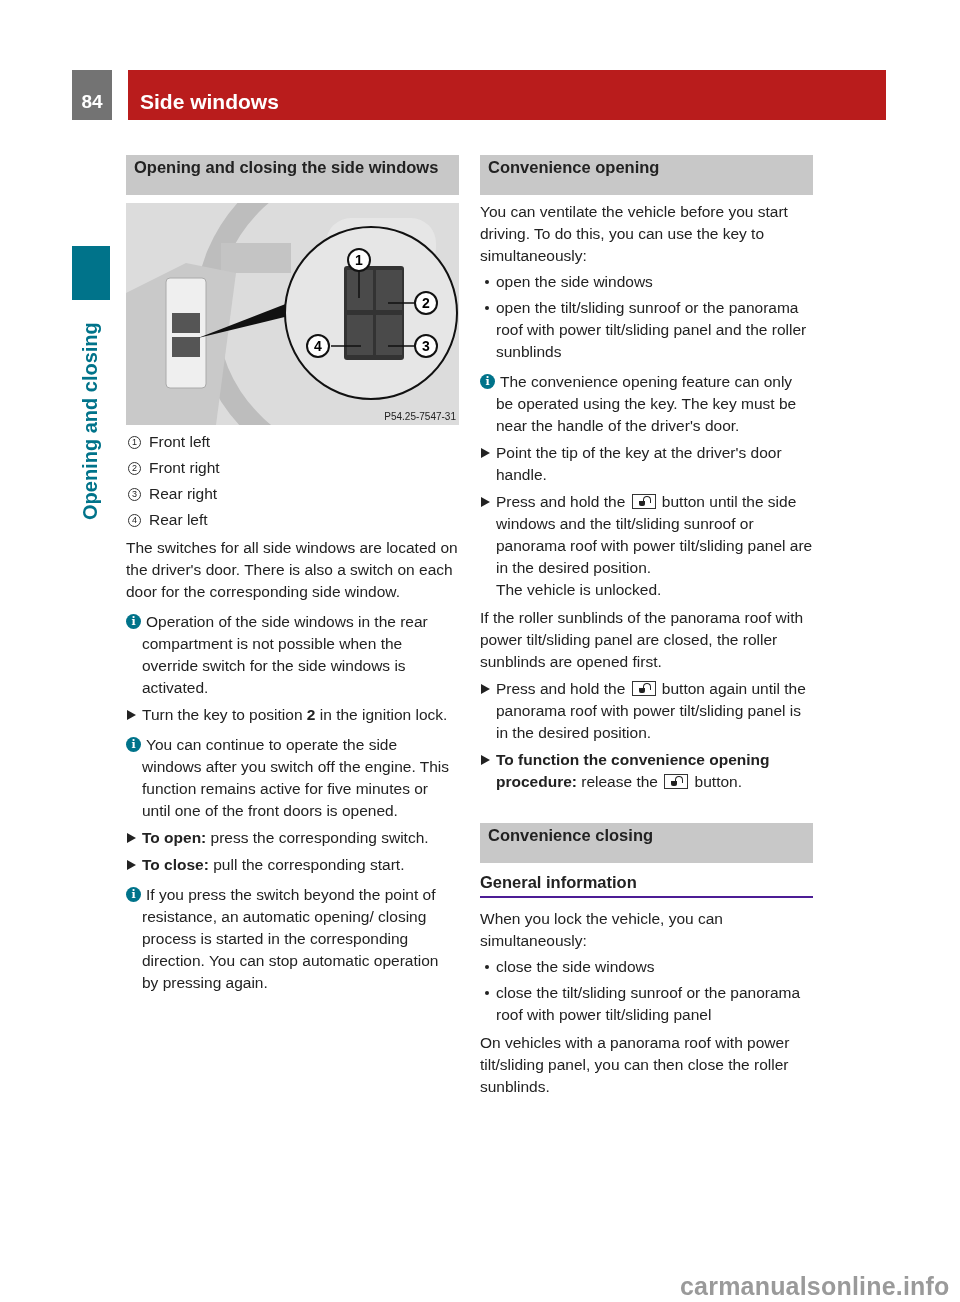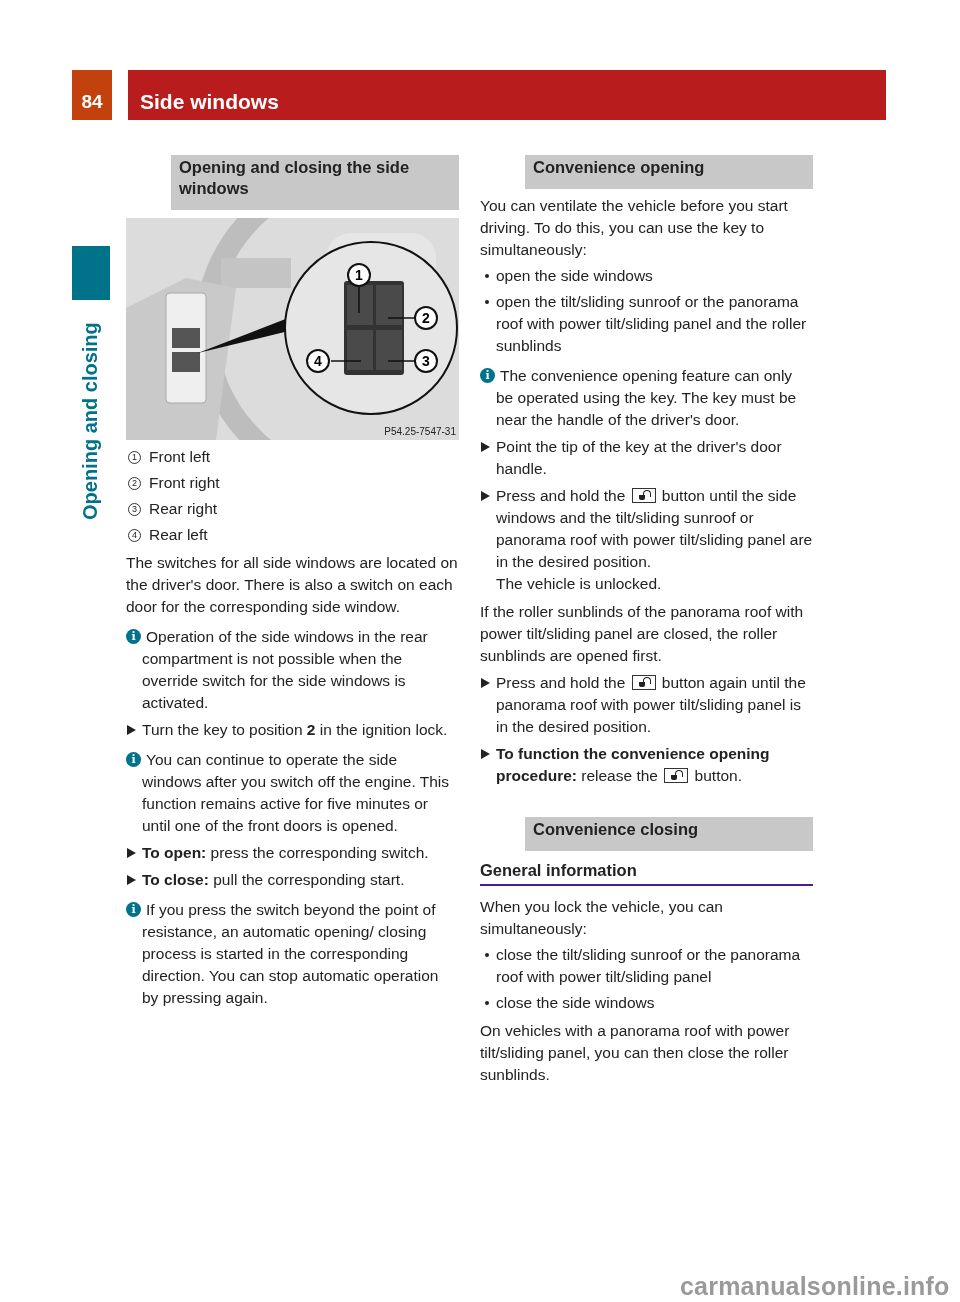--- a/index.html
+++ b/index.html
@@ -1,32 +1,32 @@
 <!DOCTYPE html>
 <html><head>
 <meta charset="utf-8">
 <style>
   html, body { margin:0; padding:0; }
   body { width:960px; height:1302px; background:#ffffff; position:relative; overflow:hidden;
          font-family:"Liberation Sans", "DejaVu Sans", sans-serif; color:#222; }
-  .hdr-num { position:absolute; left:72px; top:70px; width:40px; height:50px; background:#c2410c;
+  .hdr-num { position:absolute; left:72px; top:70px; width:40px; height:50px; background:#737373;
              color:#fff; font-weight:bold; font-size:19px; display:flex; align-items:flex-end; justify-content:center; padding-bottom:0; box-sizing:border-box; }
   .hdr-num span { margin-bottom:7px; }
   .hdr-title { position:absolute; left:128px; top:70px; width:758px; height:50px; background:#b91c1c;
                color:#fff; font-weight:bold; font-size:21px; box-sizing:border-box; padding-left:12px;
                display:flex; align-items:flex-end; }
   .hdr-title span { margin-bottom:6px; }
   .side-square { position:absolute; left:72px; top:246px; width:38px; height:54px; background:#00738a; }
   .side-label { position:absolute; left:70px; top:520px; width:220px; height:40px; transform-origin:0 0;
                 transform:rotate(-90deg); color:#00738a; font-weight:bold; font-size:20px; white-space:nowrap;
                 text-align:left; line-height:40px; }
   .col { position:absolute; width:333px; font-size:15.5px; line-height:22px; }
   .col.left { left:126px; top:155px; }
   .col.right { left:480px; top:155px; }
-  .section-head { background:#c8c8c8; font-weight:bold; font-size:16.5px; padding:2px 8px 11px 8px; line-height:21px;margin-left:45px; }
+  .section-head { background:#c8c8c8; font-weight:bold; font-size:16.5px; padding:2px 8px 17px 8px; line-height:21px; }
   .sub-head { font-weight:bold; font-size:16.5px; border-bottom:2px solid #4c1d95; padding-bottom:3px; margin-top:8px; }
   .figure { margin-top:8px; width:333px; height:222px; position:relative; background:#d9d9d9; overflow:hidden; }
   p { margin:0; }
   .legend-item { display:flex; align-items:center; margin:4px 0; }
   .circ-num { display:inline-flex; width:13px; height:13px; border:1px solid #333; border-radius:50%; font-size:9px;
               align-items:center; justify-content:center; margin-right:8px; margin-left:2px; box-sizing:border-box; line-height:1; }
   .para { margin-top:6px; }
   .info { position:relative; padding-left:16px; margin-top:8px; }
   .info .i-icon { position:absolute; left:0; top:3px; width:15px; height:15px; border-radius:50%; background:#00738a; color:#fff;
                   font-weight:bold; font-size:11px; font-family:"DejaVu Serif", serif; text-align:center; line-height:15px; }
@@ -159,18 +159,18 @@
   <p class="para">If the roller sunblinds of the panorama roof with power tilt/sliding panel are closed, the roller sunblinds are opened first.</p>
 
   <div class="step"><span class="arrow"></span><span>Press and hold the </span><span class="key-btn"><span class="body"></span><span class="shackle"></span></span><span> button again until the panorama roof with power tilt/sliding panel is in the desired position.</span></div>
 
   <div class="step"><span class="arrow"></span><b>To function the convenience opening procedure:</b><span> release the </span><span class="key-btn"><span class="body"></span><span class="shackle"></span></span><span> button.</span></div>
 
   <div class="spacer"></div>
   <div class="section-head">Convenience closing</div>
   <div class="sub-head">General information</div>
   <p class="para" style="margin-top:10px;">When you lock the vehicle, you can simultaneously:</p>
+  <div class="bullet"><span class="dot"></span><span>close the side windows</span></div>
   <div class="bullet"><span class="dot"></span><span>close the tilt/sliding sunroof or the panorama roof with power tilt/sliding panel</span></div>
-  <div class="bullet"><span class="dot"></span><span>close the side windows</span></div>
   <p class="para">On vehicles with a panorama roof with power tilt/sliding panel, you can then close the roller sunblinds.</p>
 </div>
 
 <div class="watermark">carmanualsonline.info</div>
 
 </body></html>

